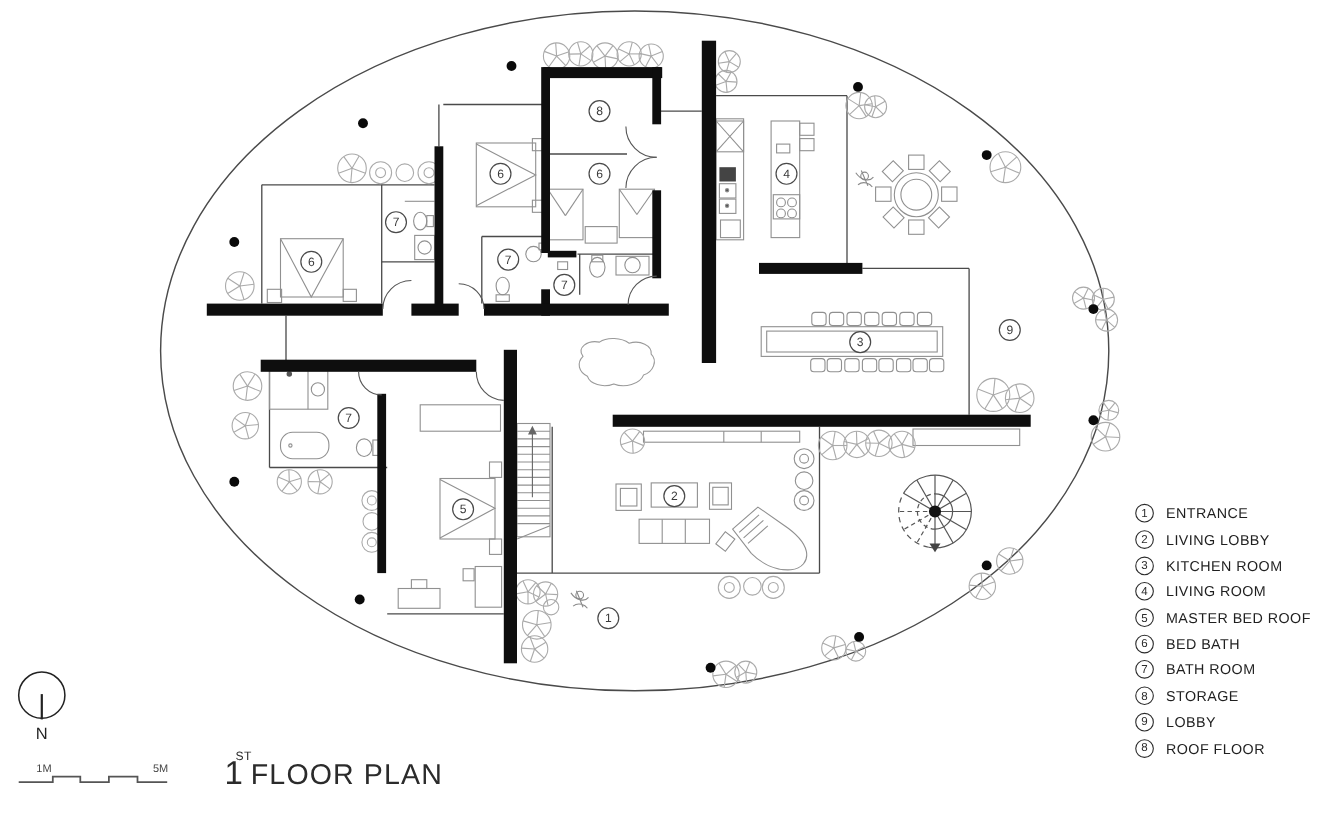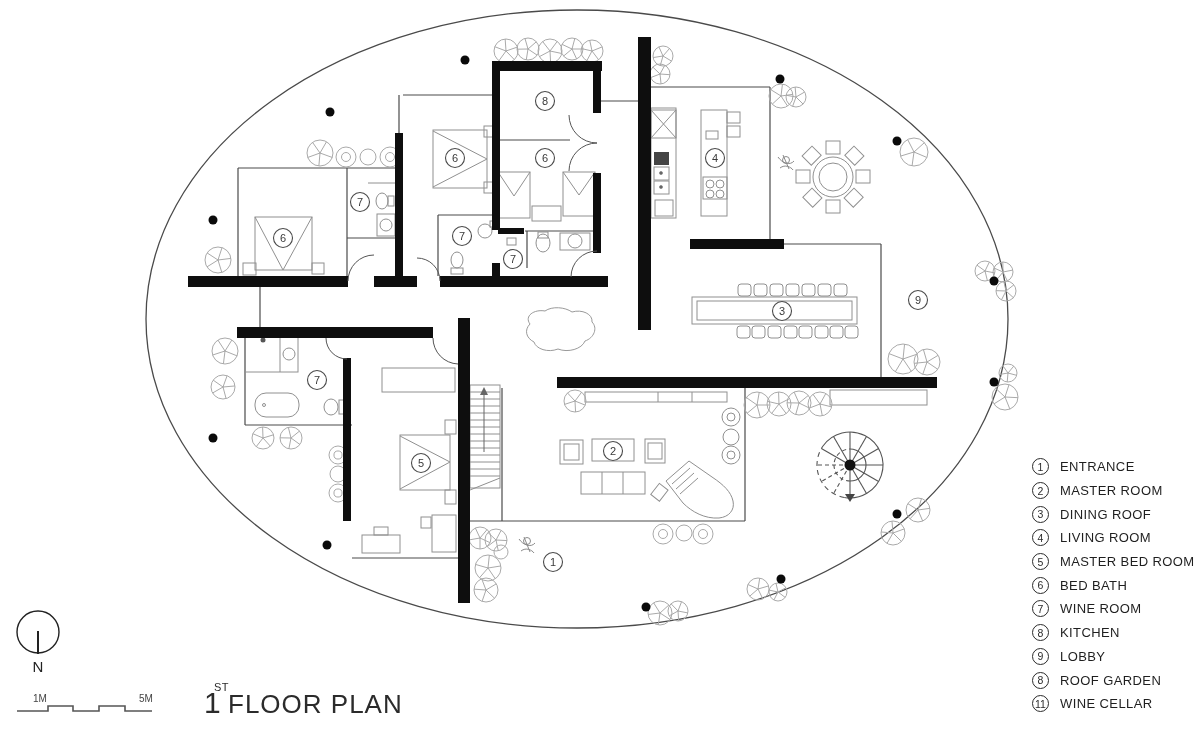--- a/index.html
+++ b/index.html
@@ -761,53 +761,49 @@
 </svg>
 
   
   <div class="legend" id="legend-items">
       <div class="legend-row">
         <span class="legend-num">1</span>
         <span class="legend-label">ENTRANCE</span>
       </div>
       <div class="legend-row">
         <span class="legend-num">2</span>
-        <span class="legend-label">MASTER ROOM</span>
+        <span class="legend-label">LIVING LOBBY</span>
       </div>
       <div class="legend-row">
         <span class="legend-num">3</span>
-        <span class="legend-label">DINING ROOF</span>
+        <span class="legend-label">KITCHEN ROOM</span>
       </div>
       <div class="legend-row">
         <span class="legend-num">4</span>
         <span class="legend-label">LIVING ROOM</span>
       </div>
       <div class="legend-row">
         <span class="legend-num">5</span>
-        <span class="legend-label">MASTER BED ROOM</span>
+        <span class="legend-label">MASTER BED ROOF</span>
       </div>
       <div class="legend-row">
         <span class="legend-num">6</span>
         <span class="legend-label">BED BATH</span>
       </div>
       <div class="legend-row">
         <span class="legend-num">7</span>
-        <span class="legend-label">WINE ROOM</span>
+        <span class="legend-label">BATH ROOM</span>
       </div>
       <div class="legend-row">
         <span class="legend-num">8</span>
-        <span class="legend-label">KITCHEN</span>
+        <span class="legend-label">STORAGE</span>
       </div>
       <div class="legend-row">
         <span class="legend-num">9</span>
         <span class="legend-label">LOBBY</span>
       </div>
       <div class="legend-row">
         <span class="legend-num">8</span>
-        <span class="legend-label">ROOF GARDEN</span>
-      </div>
-      <div class="legend-row">
-        <span class="legend-num">11</span>
-        <span class="legend-label">WINE CELLAR</span>
+        <span class="legend-label">ROOF FLOOR</span>
       </div>
     </div>
 
 </div>
 
 </body></html>

